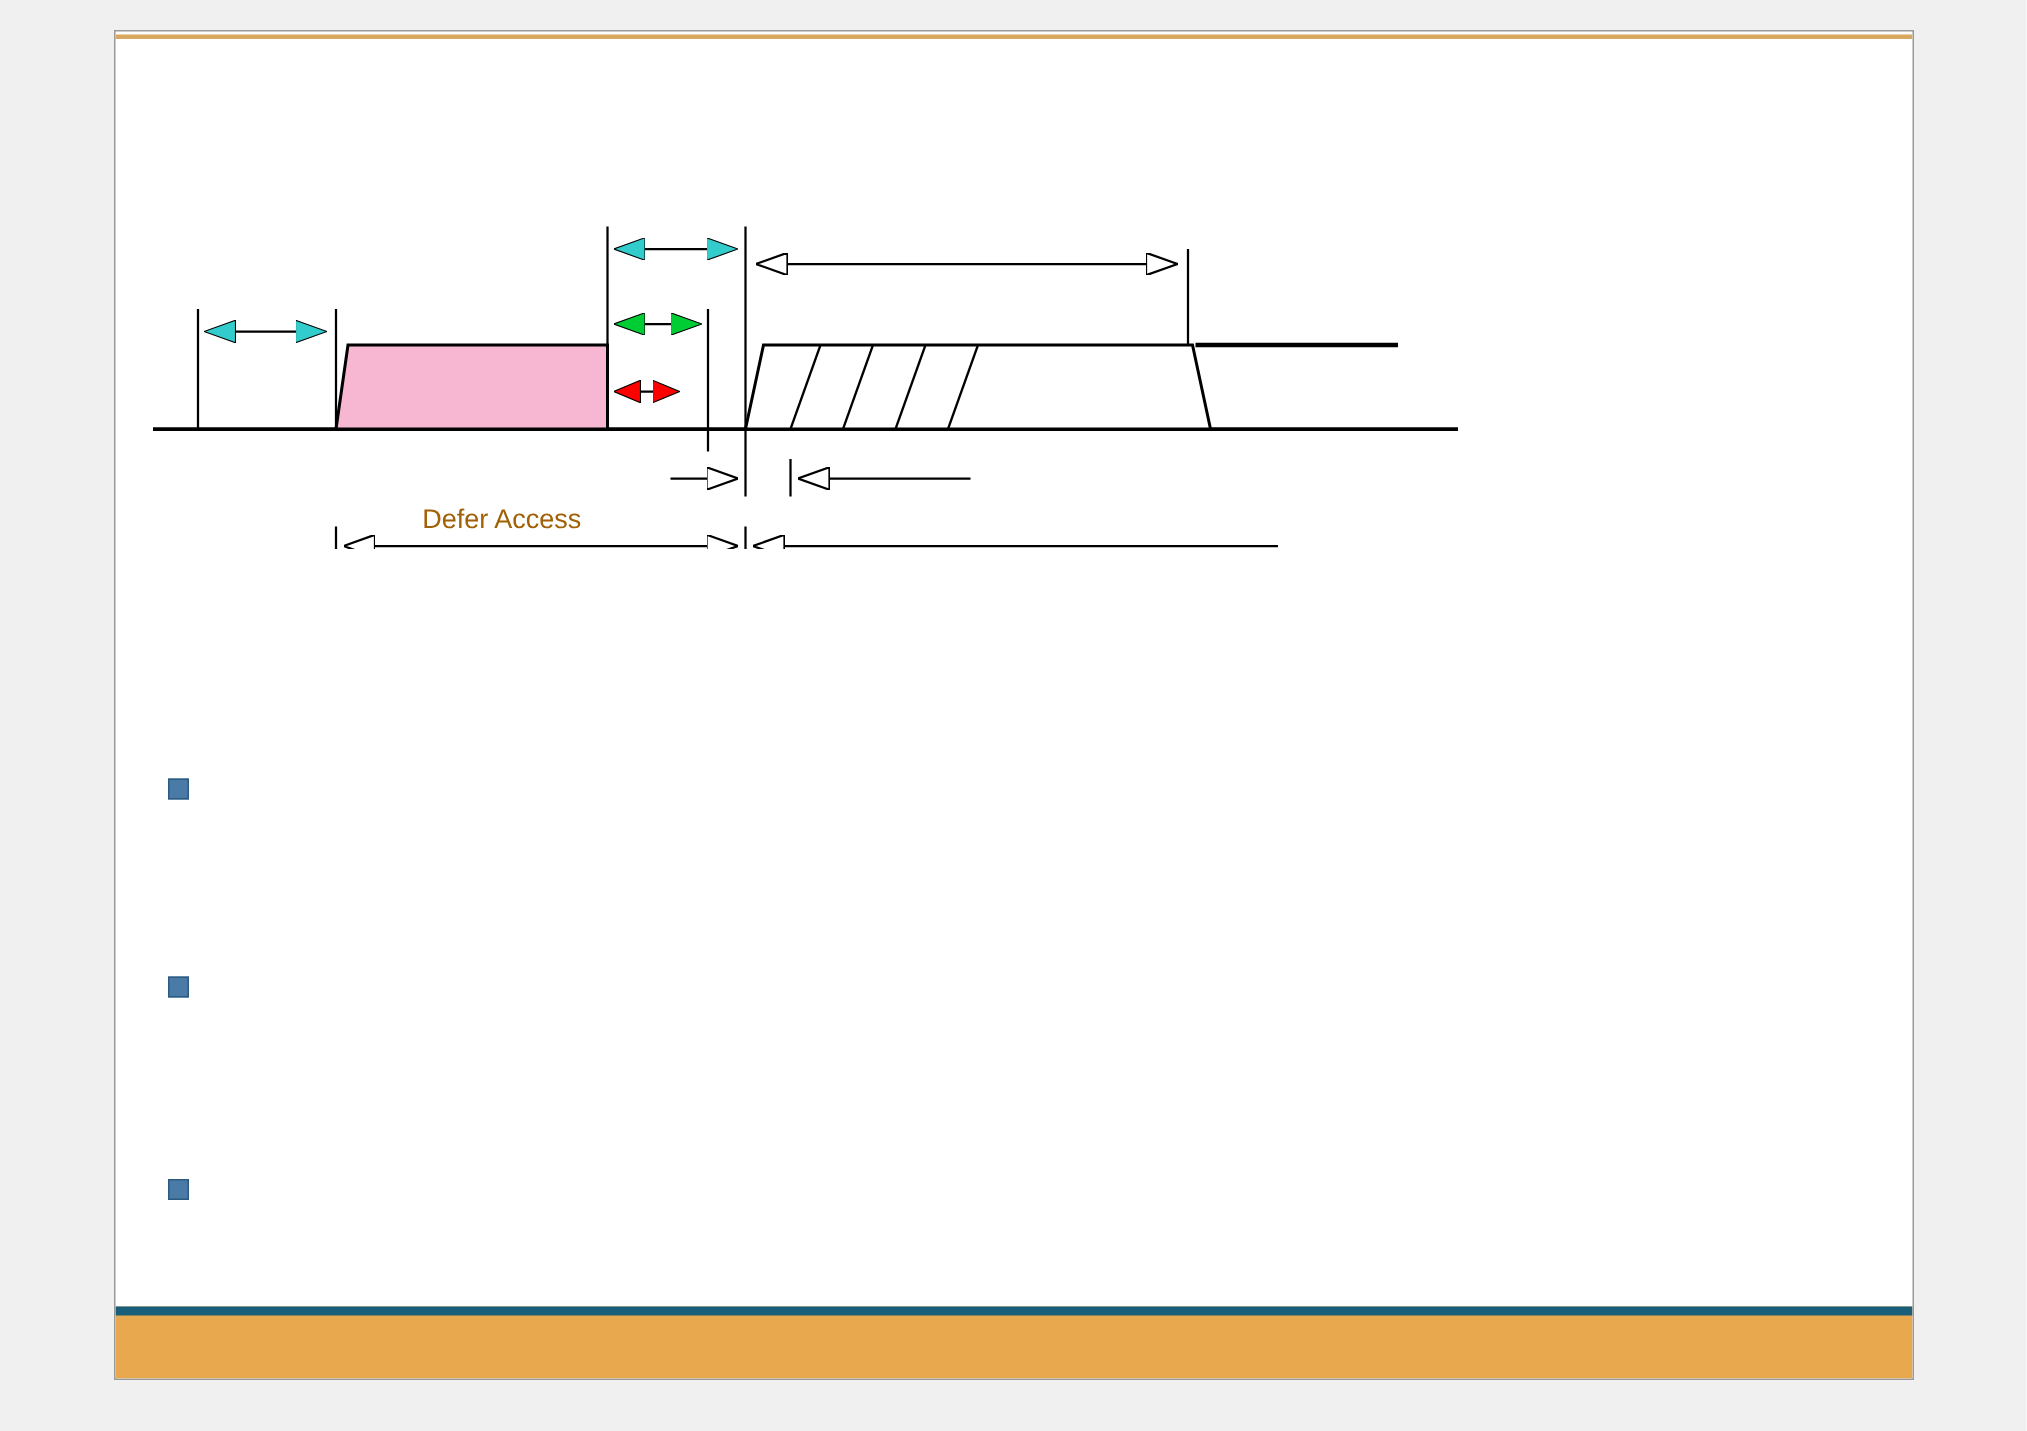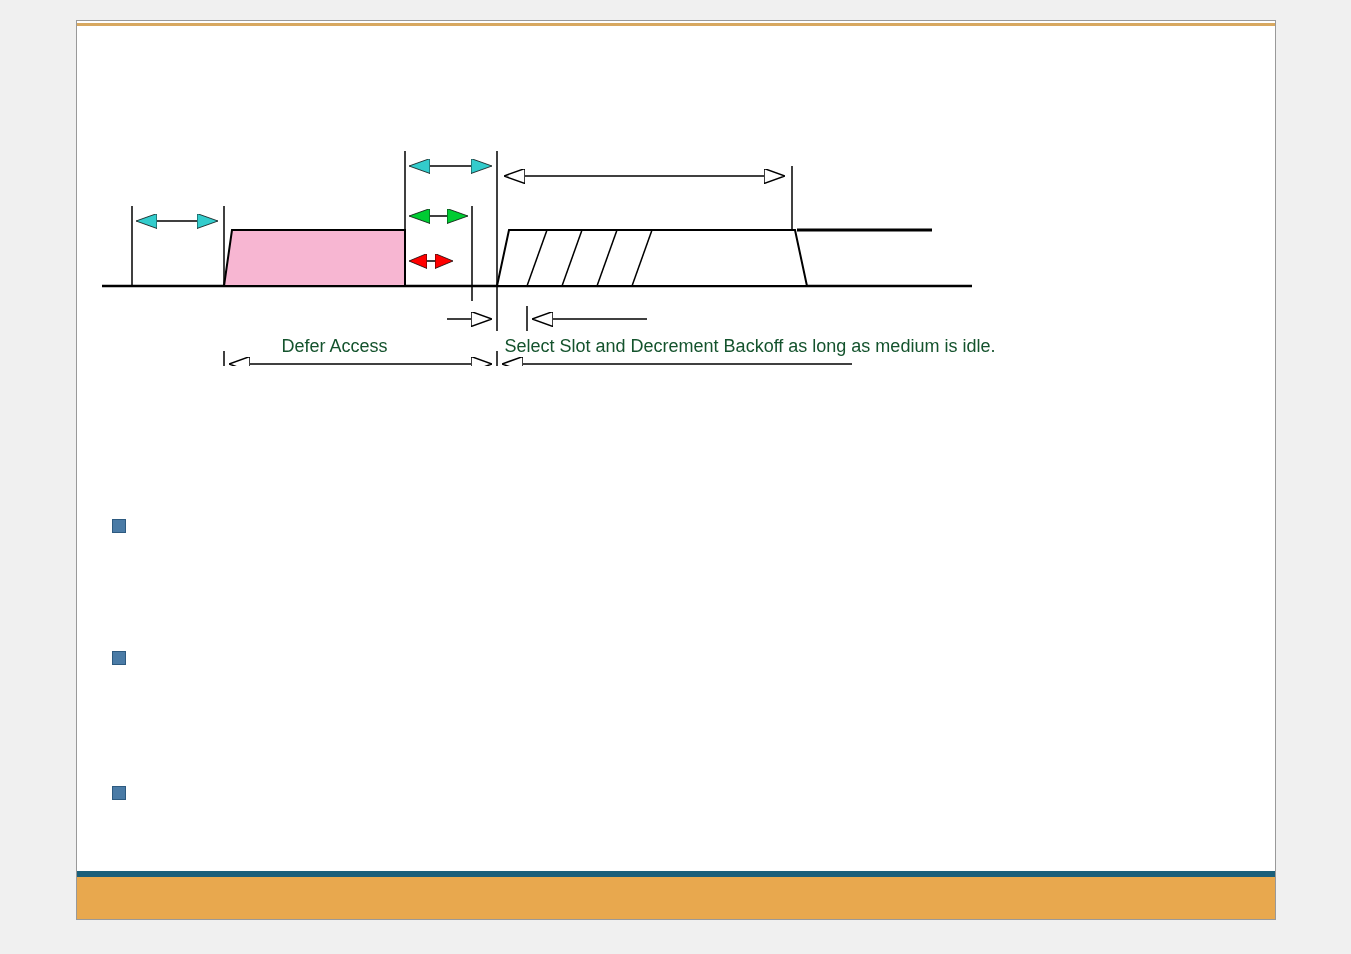--- a/index.html
+++ b/index.html
@@ -87,21 +87,21 @@
       background: #1a5f7a;
     }
     .diagram-svg {
       position: absolute;
       top: 0;
       left: 0;
     }
     .label {
       position: absolute;
       font-size: 18px;
-      color: #14532d;
+      color: #a16207;
     }
   </style>
 </head>
 <body>
 
 <div class="slide">
   <div class="divider"></div>
 
   <div class="diagram-area">
     <svg class="diagram-svg" width="1200" height="340">
@@ -167,21 +167,20 @@
 
       <line x1="370" y1="293" x2="412" y2="293" stroke="#000" stroke-width="1.5" marker-end="url(#arrOpen)"></line>
       <line x1="570" y1="293" x2="458" y2="293" stroke="#000" stroke-width="1.5" marker-end="url(#arrOpen)"></line>
 
       <line x1="155" y1="338" x2="412" y2="338" stroke="#000" stroke-width="1.5" marker-start="url(#arrOpenL)" marker-end="url(#arrOpen)"></line>
 
       <line x1="428" y1="338" x2="775" y2="338" stroke="#000" stroke-width="1.5" marker-start="url(#arrOpenL)"></line>
     </svg>
 
     <div class="label" style="left:205px; top:310px;">Defer Access</div>
-    <div class="label" style="left:428px; top:310px;">Select Slot and Decrement Backoff as long as medium is idle.</div>
   </div>
 
   <div class="bullet" style="left:35px; top:498px;"></div>
   <div class="bullet" style="left:35px; top:630px;"></div>
   <div class="bullet" style="left:35px; top:765px;"></div>
 
   <div class="footer-bar"></div>
 </div>
 
 </body></html>

